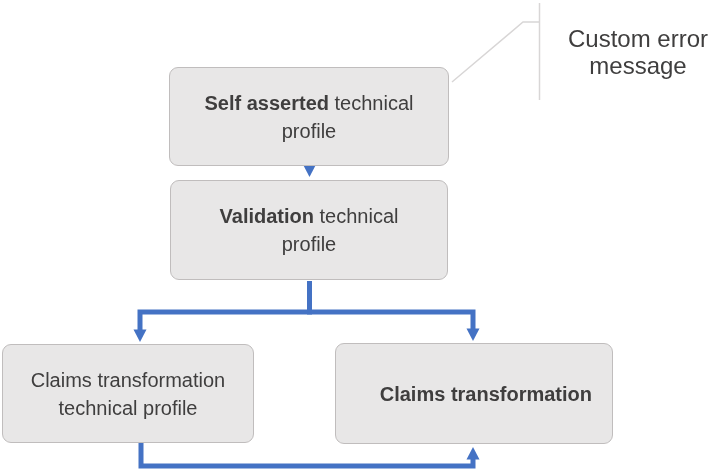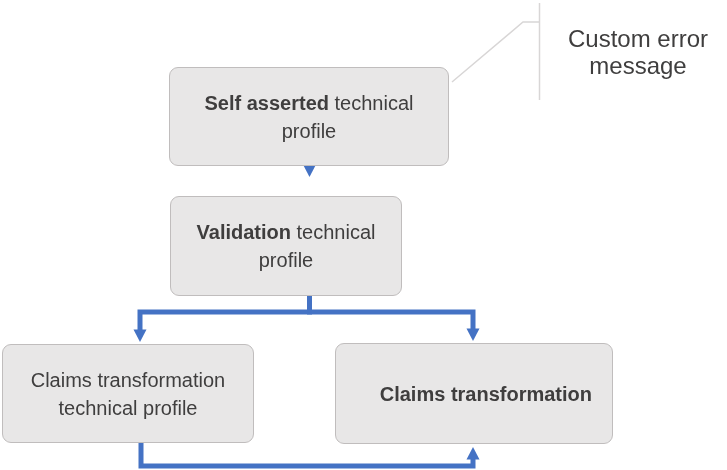--- a/index.html
+++ b/index.html
@@ -54,21 +54,21 @@
     align-items: center;
     justify-content: center;
     text-align: center;
     padding: 0 20px;
     font-size: 20px;
     line-height: 28px;
     color: var(--text);
   }
   .node .bold { font-weight: bold; }
   #node-self-asserted   { left: 169px; top: 36px;  width: 280px; height: 99px; margin-top: 31px;  }
-  #node-validation      { left: 170px; top: 180px; width: 232px; height: 100px; margin-top: 16px; }
+  #node-validation      { left: 170px; top: 180px; width: 278px; height: 100px; }
   #node-claims-tp       { left: 2px;   top: 344px; width: 252px; height: 99px;  }
   #node-claims-transform{ left: 335px; top: 343px; width: 278px; height: 101px; justify-content: flex-end; }
   .callout-label {
     position: absolute;
     left: 552px;
     top: 25px;
     width: 172px;
     text-align: center;
     font-size: 24px;
     line-height: 27px;

